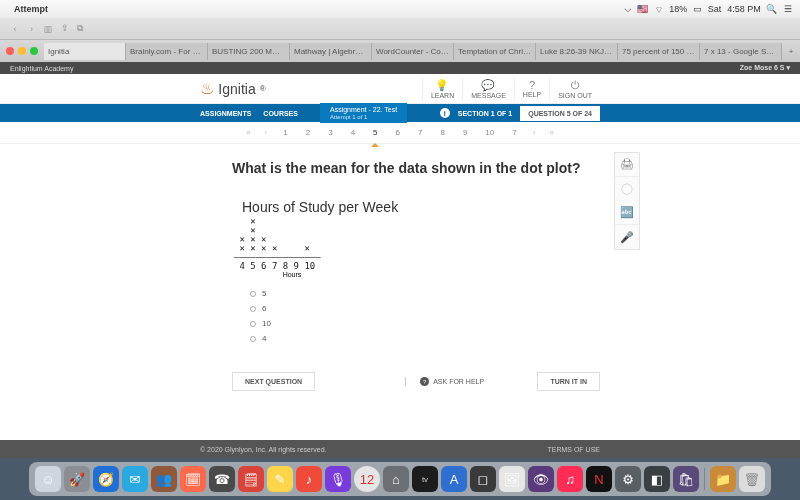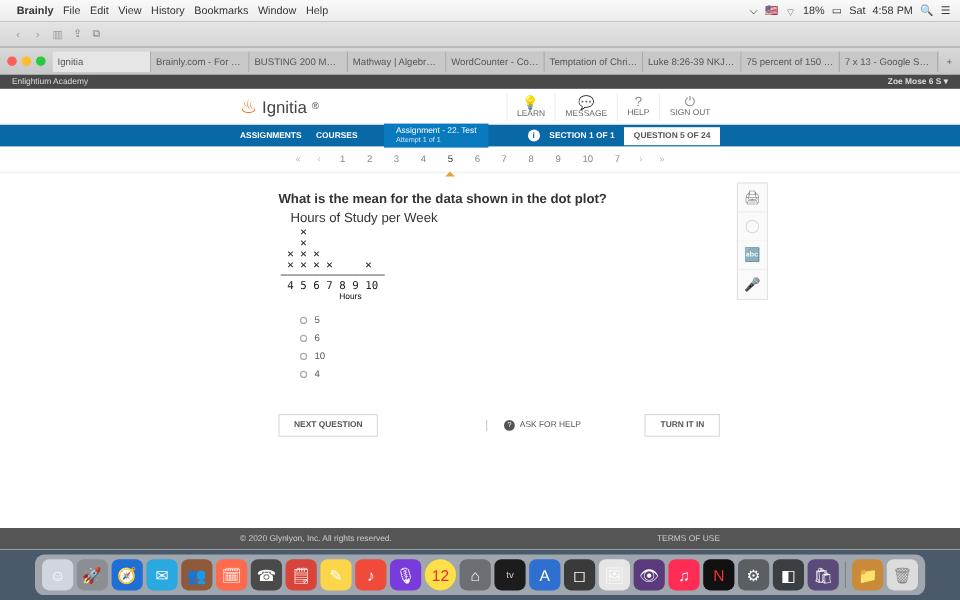--- a/index.html
+++ b/index.html
@@ -50,22 +50,22 @@
 .bluebar .info{background:#fff;color:#0968a6;border-radius:50%;width:10px;height:10px;display:inline-flex;align-items:center;justify-content:center;font-weight:bold;font-size:7px;}
 
 .qnav { height:22px; border-bottom:1px solid #eee; display:flex; align-items:center; justify-content:center; gap:14px; font-size:8px; color:#888;}
 .qnav .n { cursor:pointer; padding:4px 2px;}
 .qnav .n.cur { color:#333; position:relative;}
 .qnav .n.cur::after{content:"";position:absolute;bottom:-6px;left:50%;transform:translateX(-50%);border:4px solid transparent;border-bottom-color:#e6a03c;}
 .qnav .arr { color:#bbb; }
 
 .content { position:relative; padding:16px 0 0 0; }
 .qbox { margin-left:232px; width:350px; }
-.qtext { font-size:11px; font-weight:700; color:#333; margin-bottom:4px;}
-.plottitle { font-size:11px; color:#333; margin-bottom:2px; margin-left:10px;}
+.qtext { font-size:14px; font-weight:700; color:#333; margin-bottom:23px;}
+.plottitle { font-size:14px; color:#333; margin-bottom:2px; margin-left:10px;}
 .dotplot { font-family:monospace; font-size:9px; line-height:9px; color:#222; white-space:pre; margin-left:2px;}
 .axislabel{font-size:7px;text-align:center;margin-left:10px;width:100px;}
 
 .answers { margin-top:8px; margin-left:18px;}
 .answers .opt { font-size:8px; color:#555; padding:3px 0; display:flex; align-items:center; gap:6px;}
 .answers .opt .r { width:6px;height:6px;border:1px solid #aaa;border-radius:50%; }
 
 .actionrow { margin:26px 200px 0 232px; display:flex; align-items:center; font-size:7px; color:#555;}
 .btn { border:1px solid #ddd; padding:5px 12px; font-weight:600; background:#fff;}
 .askhelp { margin-left:90px; border-left:1px solid #ccc; padding-left:14px; display:flex; align-items:center; gap:4px;}
@@ -82,22 +82,21 @@
 
 .dock { position:absolute; bottom:4px; left:50%; transform:translateX(-50%); height:34px; background:rgba(230,230,230,.55); border-radius:8px; padding:3px 6px; display:flex; gap:3px; align-items:center; backdrop-filter:blur(2px);}
 .dock .di { width:26px; height:26px; border-radius:6px; display:flex; align-items:center; justify-content:center; font-size:13px; color:#fff;}
 .dock .sep { width:1px; height:22px; background:rgba(0,0,0,.2); margin:0 2px;}
 </style>
 </head>
 <body>
 
 <div class="macbar">
   <span class="apple"></span>
-  <span class="app">Brainly</span>
-  <span class="menus" id="macmenus"><span>File</span><span>Edit</span><span>View</span><span>History</span><span>Bookmarks</span><span>Window</span><span>Help</span></span>
+  <span class="app">Attempt</span>
   <div class="right">
     <span>⌵</span>
     <span>🇺🇸</span>
     <span>⌔</span>
     <span>18%</span>
     <span>▭</span>
     <span>Sat</span>
     <span>4:58 PM</span>
     <span>🔍</span>
     <span>☰</span>
@@ -247,21 +246,21 @@
     <div class="di" style="background:#8b8f93;">🚀</div>
     <div class="di" style="background:#1f6fd6;">🧭</div>
     <div class="di" style="background:#2aa8e0;">✉</div>
     <div class="di" style="background:#8e5a3b;">👥</div>
     <div class="di" style="background:#ff6a4d;">🗓</div>
     <div class="di" style="background:#4a4a4a;">☎</div>
     <div class="di" style="background:#d8443a;">🗒</div>
     <div class="di" style="background:#fcd54a;">✎</div>
     <div class="di" style="background:#f04a3a;">♪</div>
     <div class="di" style="background:#7a3bdc;">🎙</div>
-    <div class="di" style="background:#fde047;color:#d33;border-radius:13px;">12</div>
+    <div class="di" style="background:#e5e5e5;color:#d33;border-radius:13px;">12</div>
     <div class="di" style="background:#6b6f73;">⌂</div>
     <div class="di" style="background:#1c1c1c;color:#ccc;font-size:8px;">tv</div>
     <div class="di" style="background:#2f6fd0;">A</div>
     <div class="di" style="background:#3a3a3a;">◻</div>
     <div class="di" style="background:#e6e6e6;">🖼</div>
     <div class="di" style="background:#5a3a7a;">👁</div>
     <div class="di" style="background:#ff2d55;">♫</div>
     <div class="di" style="background:#111;color:#e33;">N</div>
     <div class="di" style="background:#5a5f64;">⚙</div>
     <div class="di" style="background:#3a3f44;">◧</div>

